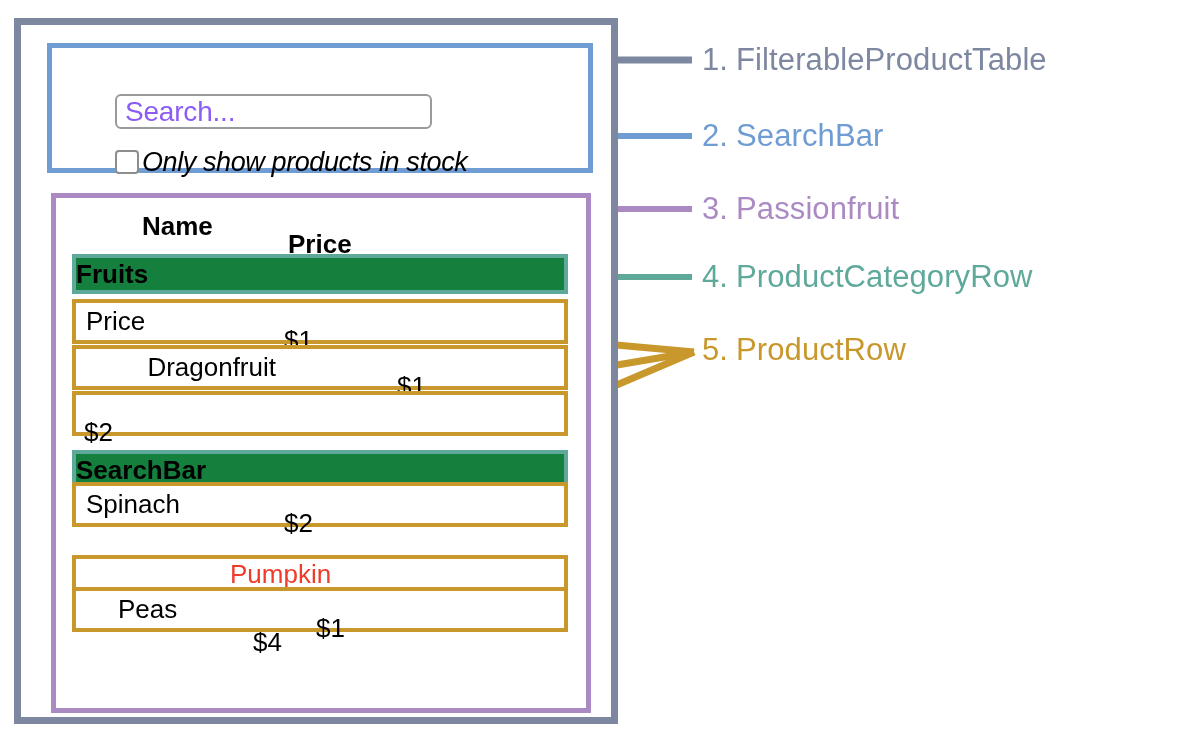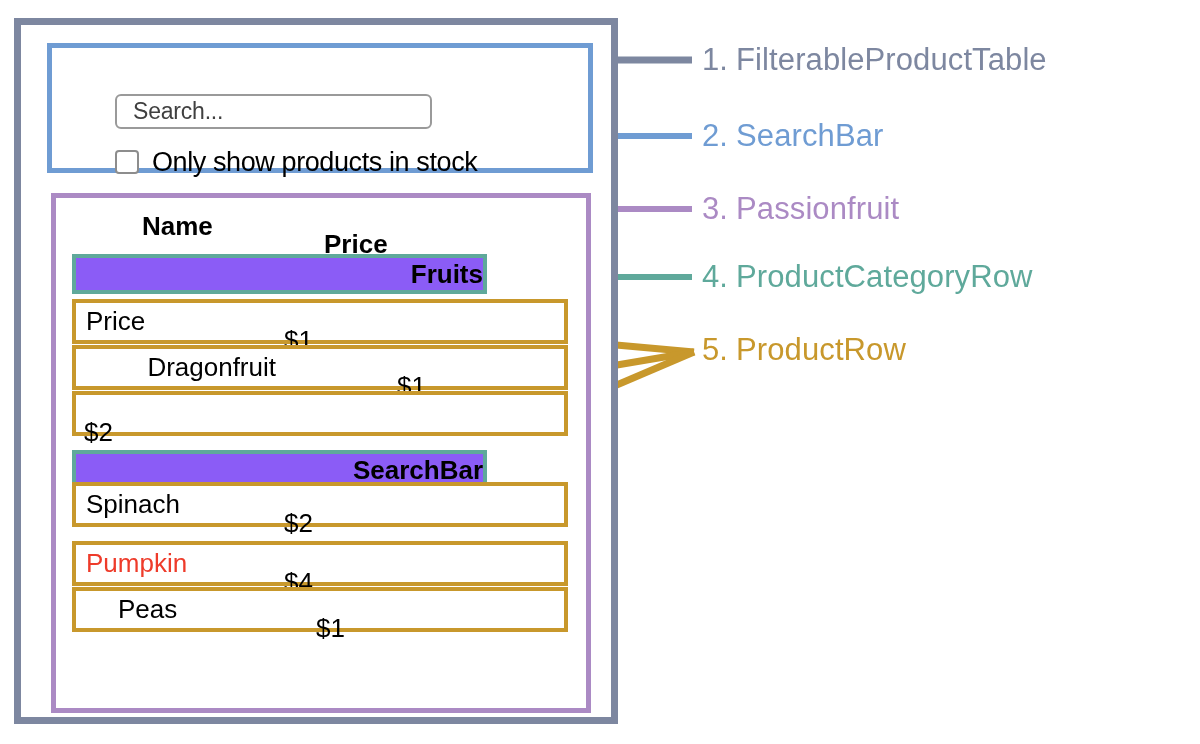--- a/index.html
+++ b/index.html
@@ -23,55 +23,55 @@
     border:5px solid var(--c-search);
     background:#ffffff;
     box-sizing:border-box;
   }
 
   .search-input{
     position:absolute;left:63px;top:46px;width:317px;height:35px;
     border:2px solid #9a9a9a;border-radius:6px;background:#fff;
     box-sizing:border-box;
     display:flex;align-items:center;
-    padding-left:16px;
-    font-size:23px;color:#404040;
+    padding-left:8px;
+    font-size:28px;color:#8b5cf6;
     letter-spacing:-0.2px;
   }
 
   .check-row{
     position:absolute;left:63px;top:94px;height:40px;
-    display:flex;align-items:center;gap:13px;
+    display:flex;align-items:center;gap:3px;font-style:italic;
   }
   .checkbox{
     width:24px;height:24px;border:2px solid #8d8d8d;border-radius:4px;
     background:#fff;box-sizing:border-box;flex:0 0 auto;
   }
   .check-label{font-size:27px;color:#000;letter-spacing:-0.4px;white-space:nowrap;}
 
   
   .producttable-box{
     position:absolute;left:30px;top:168px;width:540px;height:520px;
     border:5px solid var(--c-table);
     background:#ffffff;
     box-sizing:border-box;
   }
 
   .table-inner{position:absolute;left:0;top:0;width:100%;height:100%;}
 
   .head-row{
     position:absolute;left:16px;top:8px;width:496px;height:40px;
     display:flex;align-items:center;
-    font-weight:bold;font-size:26px;color:#000;gap:36px;
+    font-weight:bold;font-size:26px;color:#000;
   }
   .cat-row{
-    position:absolute;left:16px;width:415px;height:40px;
+    position:absolute;left:16px;width:496px;height:40px;
     border:4px solid var(--c-cat);
-    box-sizing:border-box;background:#8b5cf6;
-    display:flex;align-items:center;justify-content:flex-end;
+    box-sizing:border-box;background:#15803d;
+    display:flex;align-items:center;justify-content:flex-start;
     font-weight:bold;font-size:26px;color:#000;
   }
   .prod-row{
     position:absolute;left:16px;width:496px;height:45px;
     border:4px solid var(--c-row);
     box-sizing:border-box;background:#fff;
     display:flex;align-items:center;
     font-size:26px;color:#000;
   }
   .cell-name{width:200px;padding-left:10px;box-sizing:border-box;white-space:nowrap;}
@@ -142,21 +142,21 @@
           <div class="prod-row" style="top: 193px;">
             <span class="cell-price">$2</span>
           </div>
           <div class="cat-row" style="top: 252px;">
             <span>SearchBar</span>
           </div>
           <div class="prod-row" style="top: 284px;">
             <span class="cell-name">Spinach</span>
             <span class="cell-price">$2</span>
           </div>
-          <div class="prod-row" style="top: 343px;">
+          <div class="prod-row" style="top: 357px; flex-direction: column;">
             <span class="cell-name oos">Pumpkin</span>
             <span class="cell-price">$4</span>
           </div>
           <div class="prod-row" style="top: 389px; padding-left: 32px;">
             <span class="cell-name">Peas</span>
             <span class="cell-price">$1</span>
           </div>
         </div>
     </div>
 

